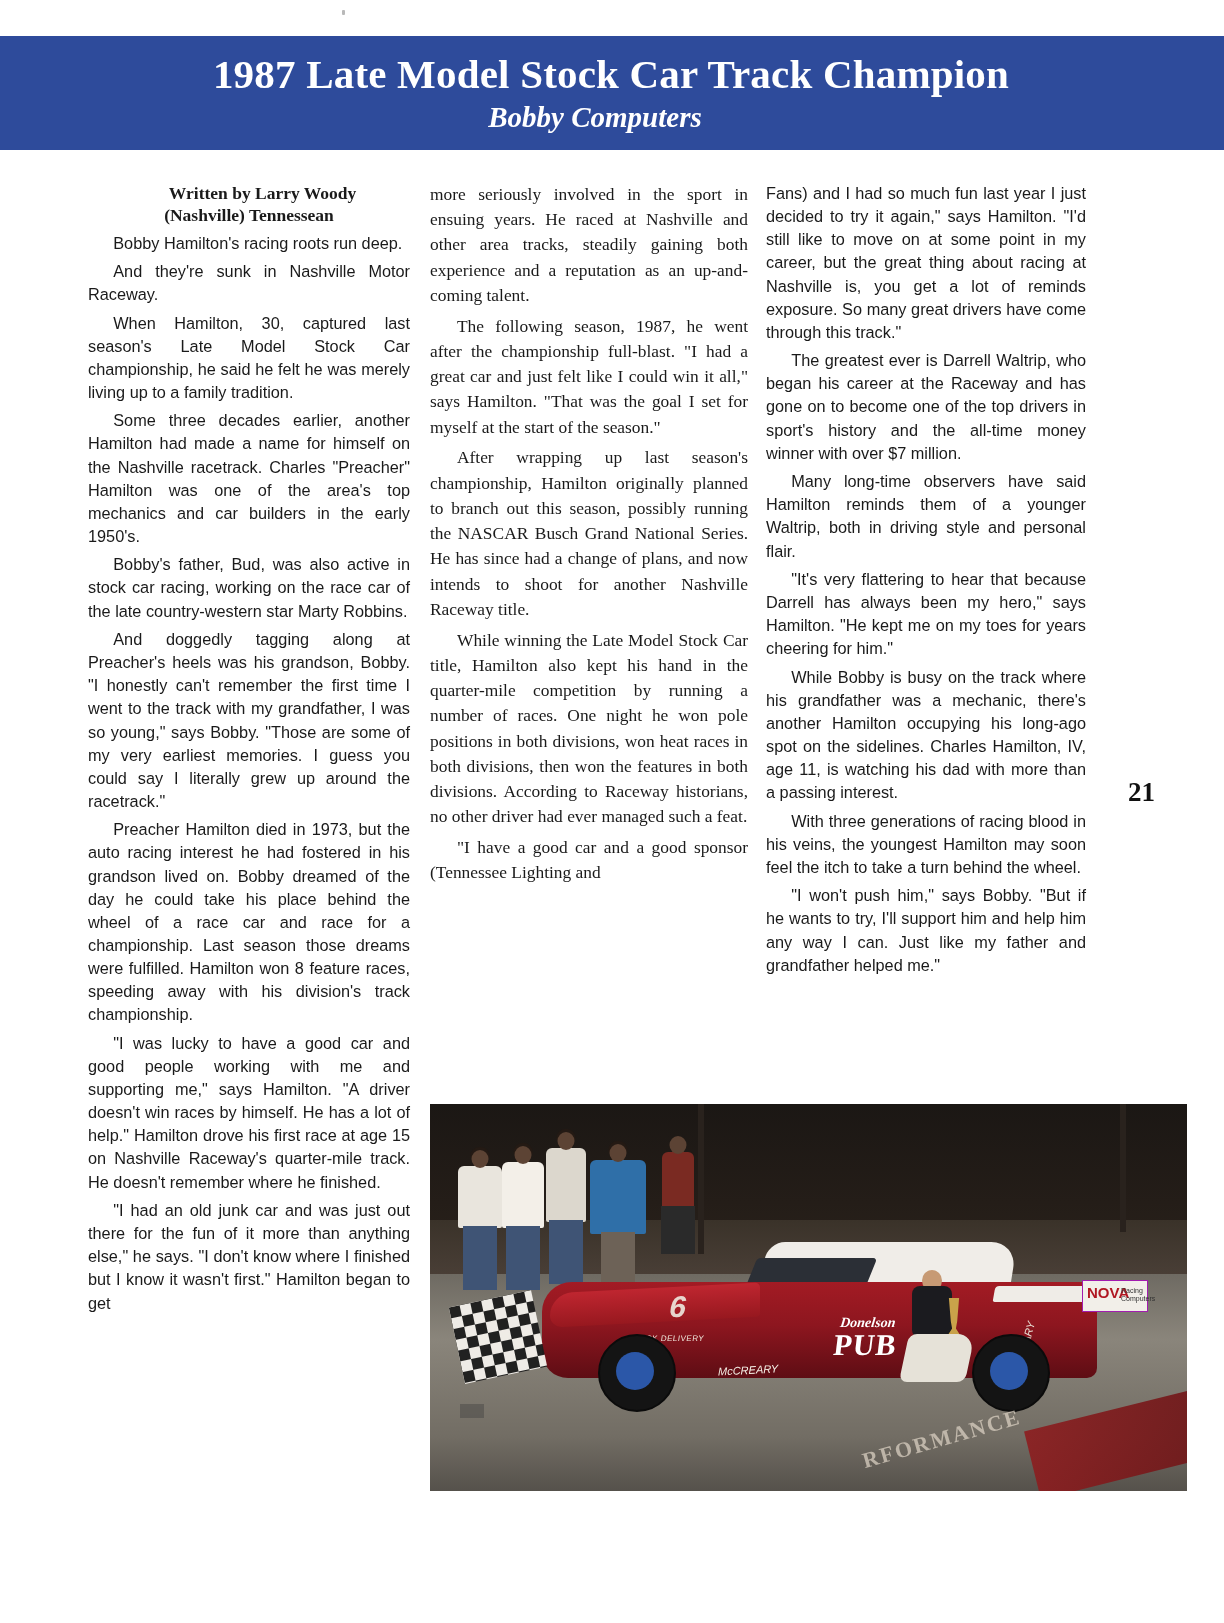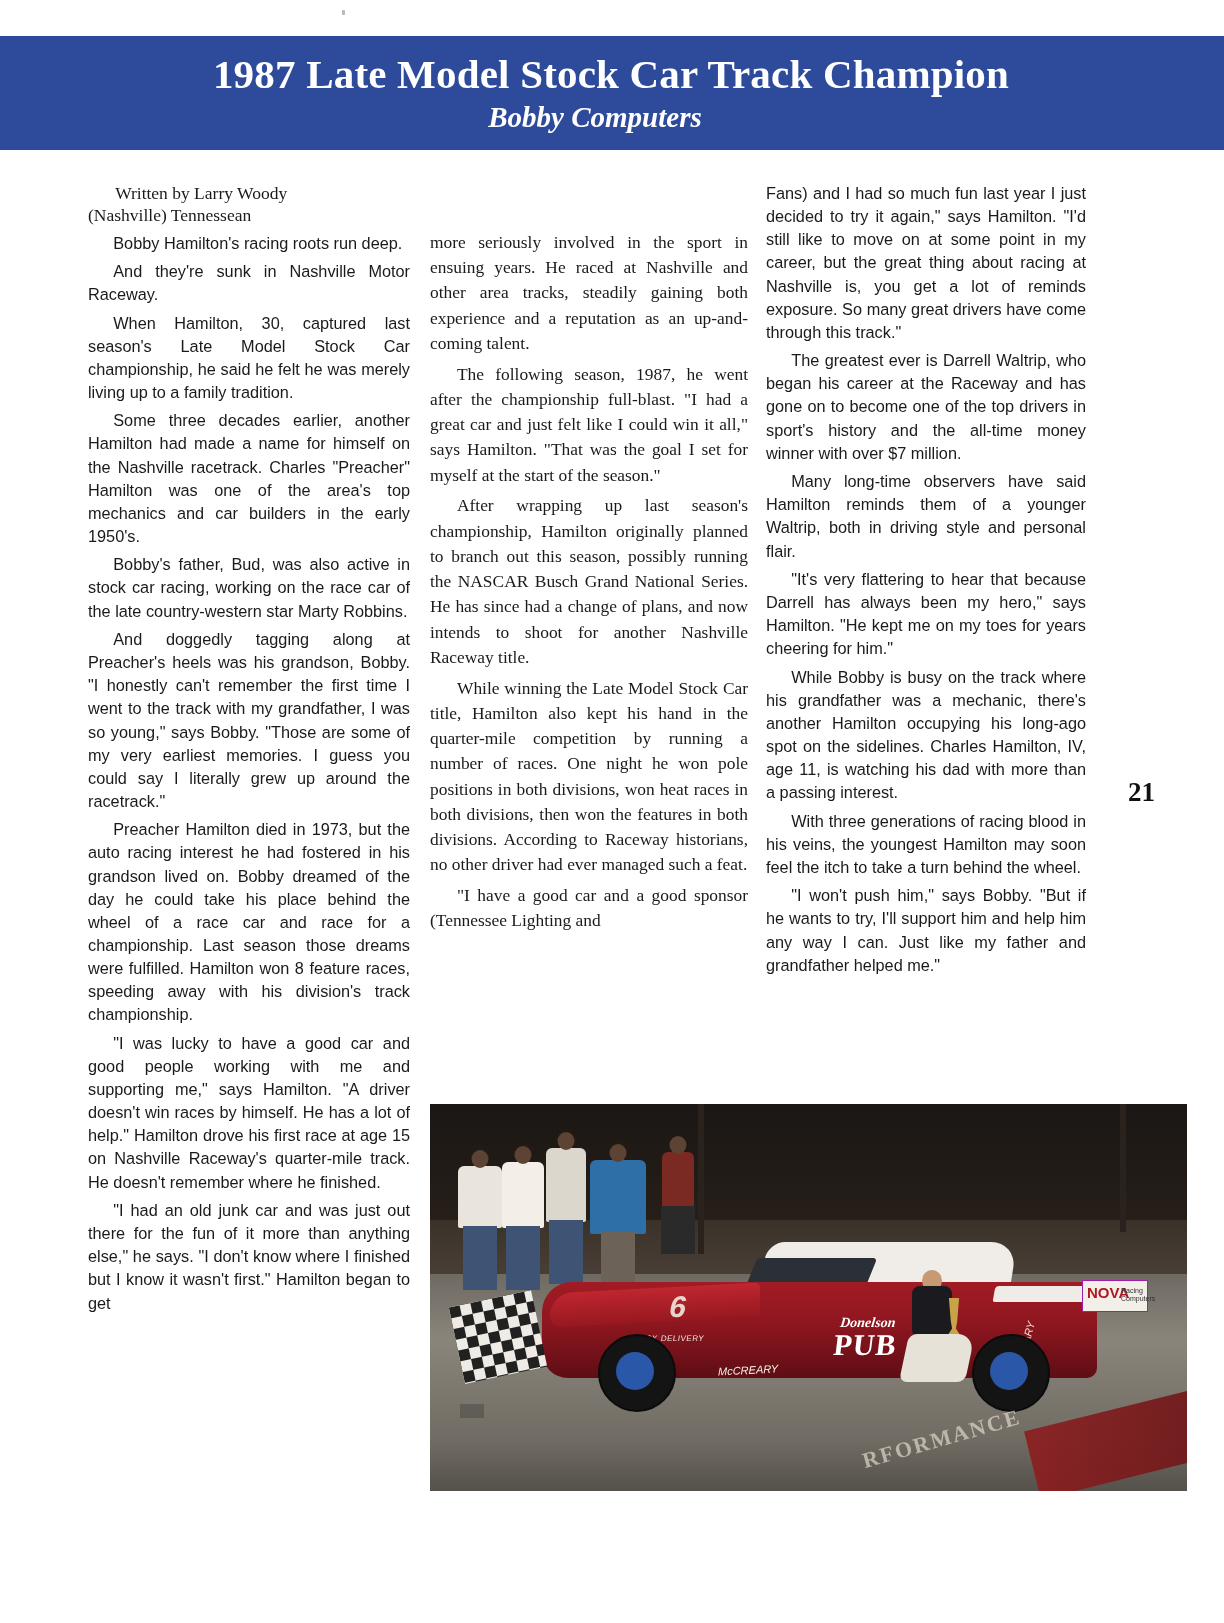--- a/index.html
+++ b/index.html
@@ -82,29 +82,29 @@
   #col1 {
     left: 88px;
     width: 322px;
   }
   #col2 {
     left: 430px;
     width: 318px;
     font-family: "Liberation Serif", serif;
     font-size: 17.4px;
     line-height: 1.45;
-    margin-top: 48px;
   }
   #col3 {
     left: 766px;
     width: 320px;
   }
 
   .byline {
-    font-weight: normal;
+    text-align: center;
+    font-weight: bold;
     font-family: "Liberation Serif", serif;
     font-size: 17.5px;
     line-height: 1.26;
     margin: 0 0 7px 0;
     text-indent: 0;
   }
 
   
   .page-number {
     position: absolute;

